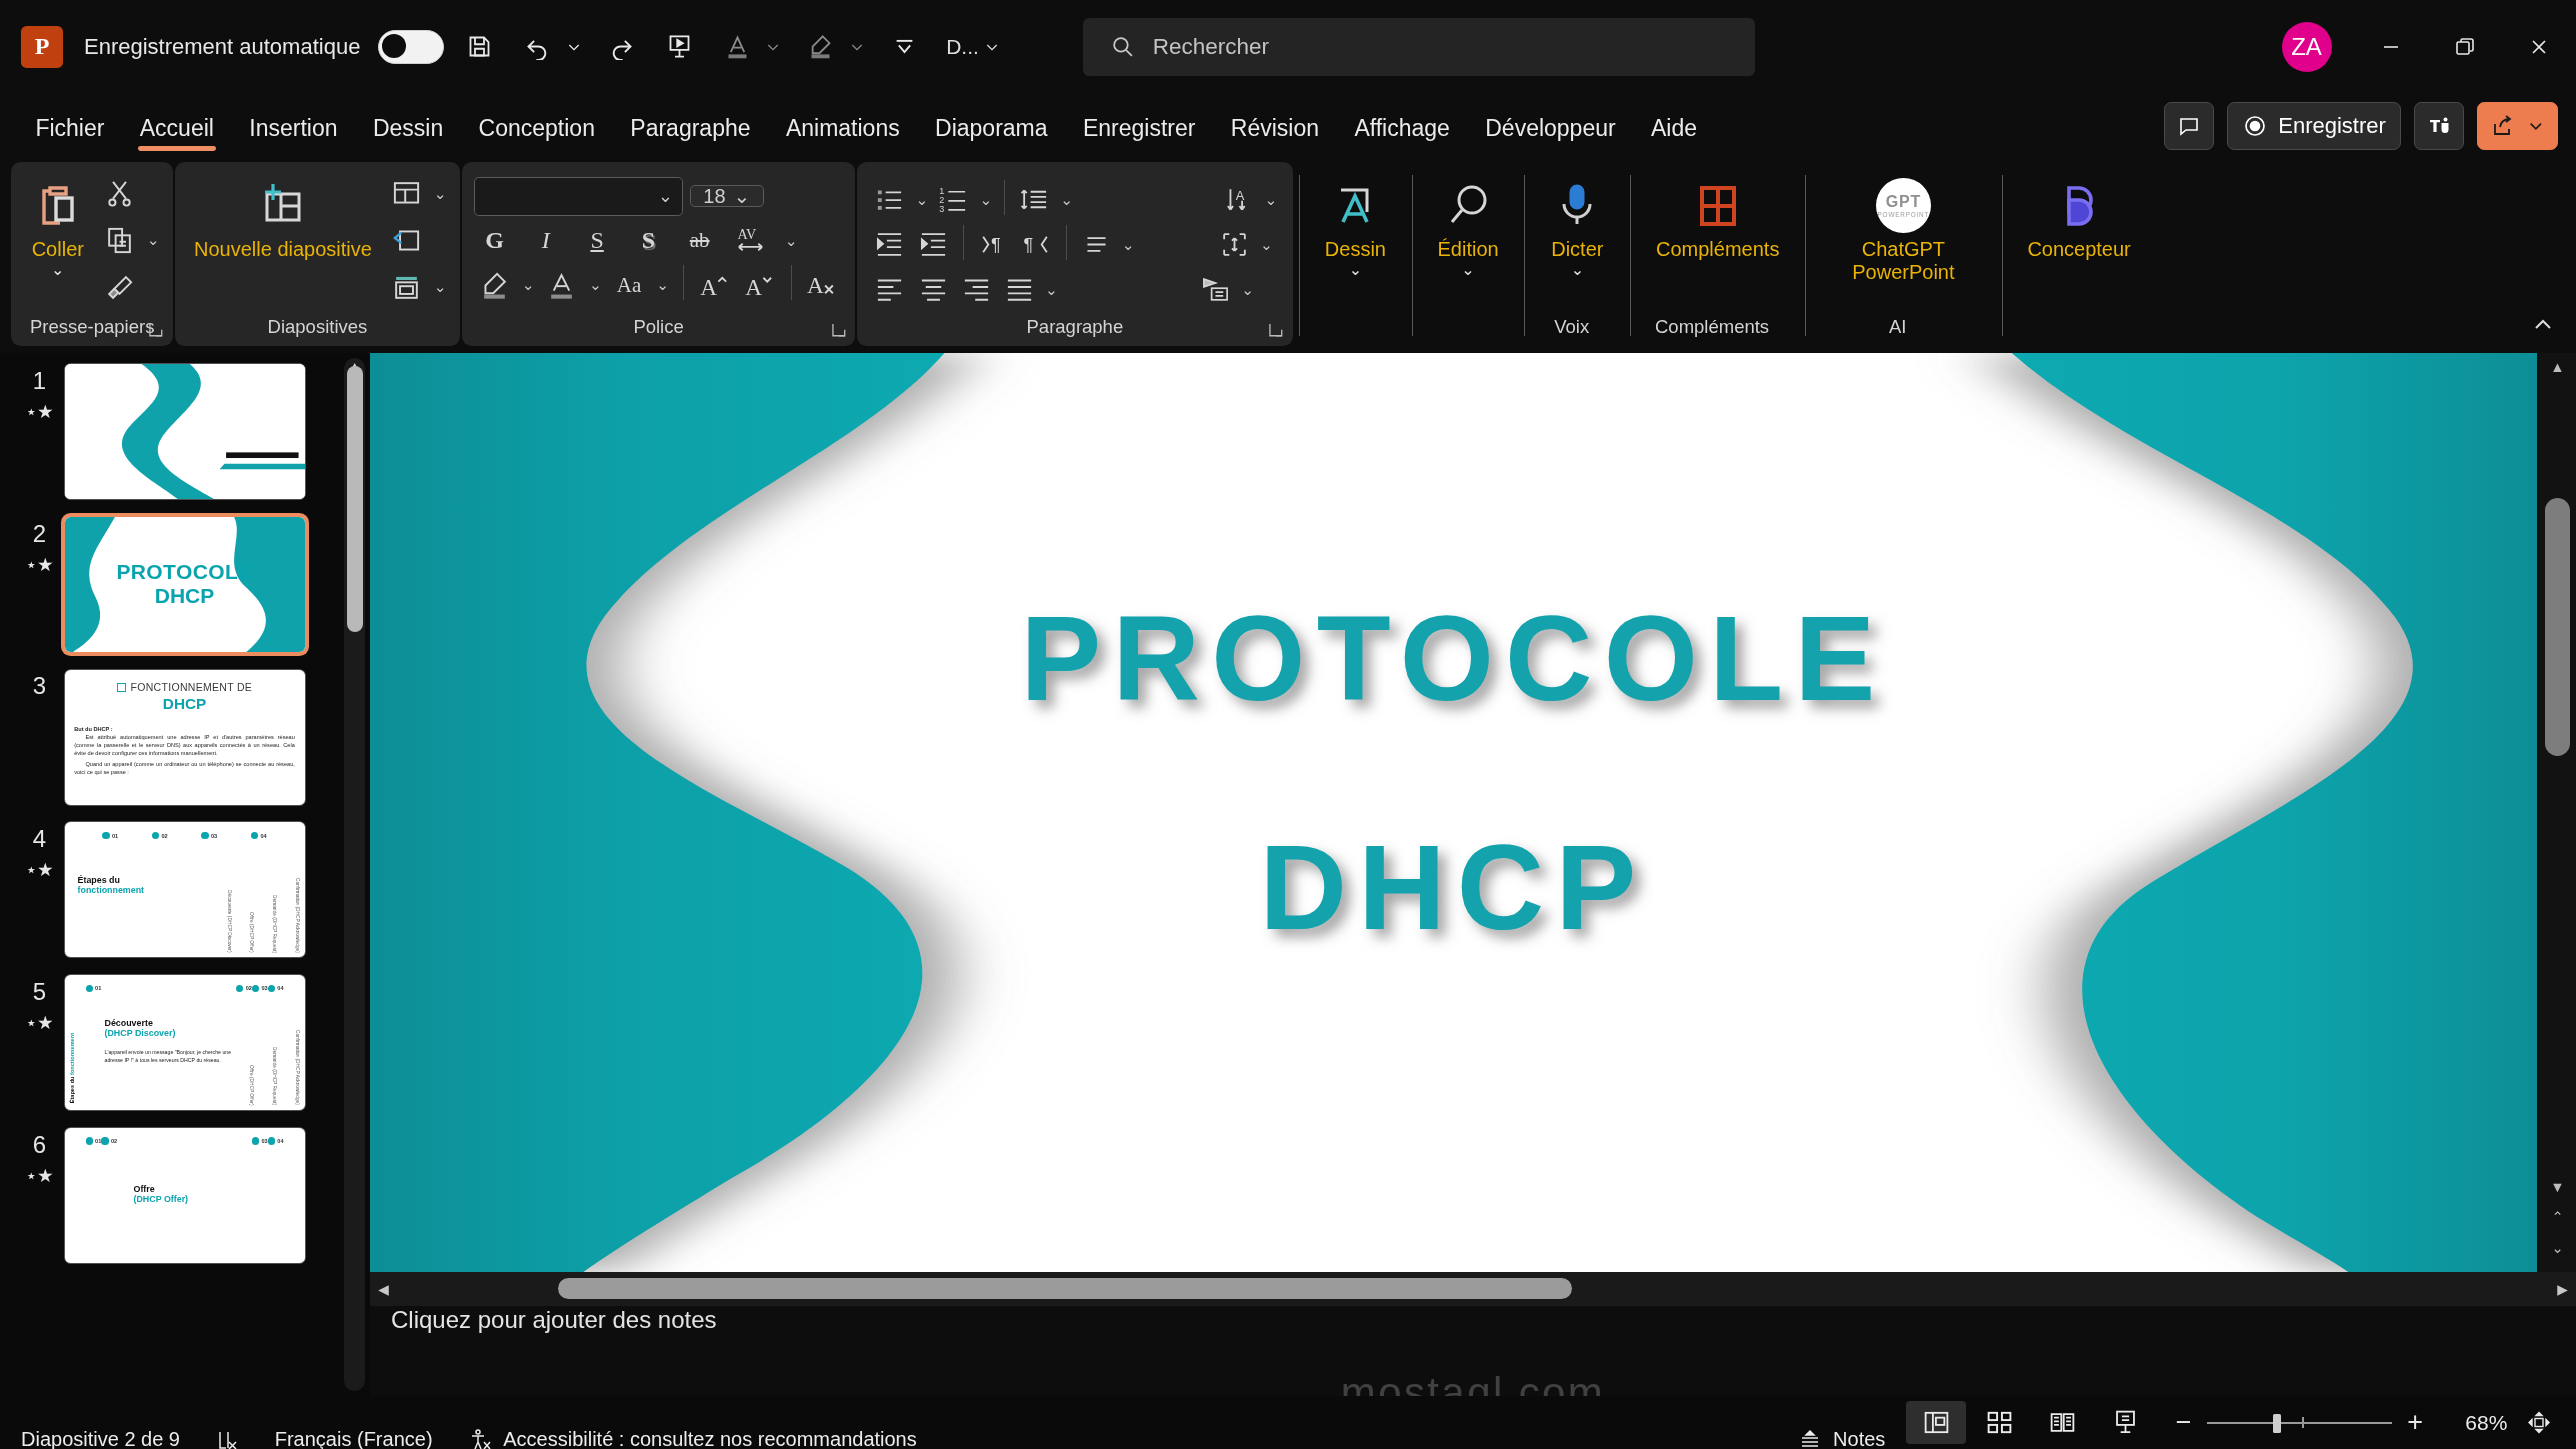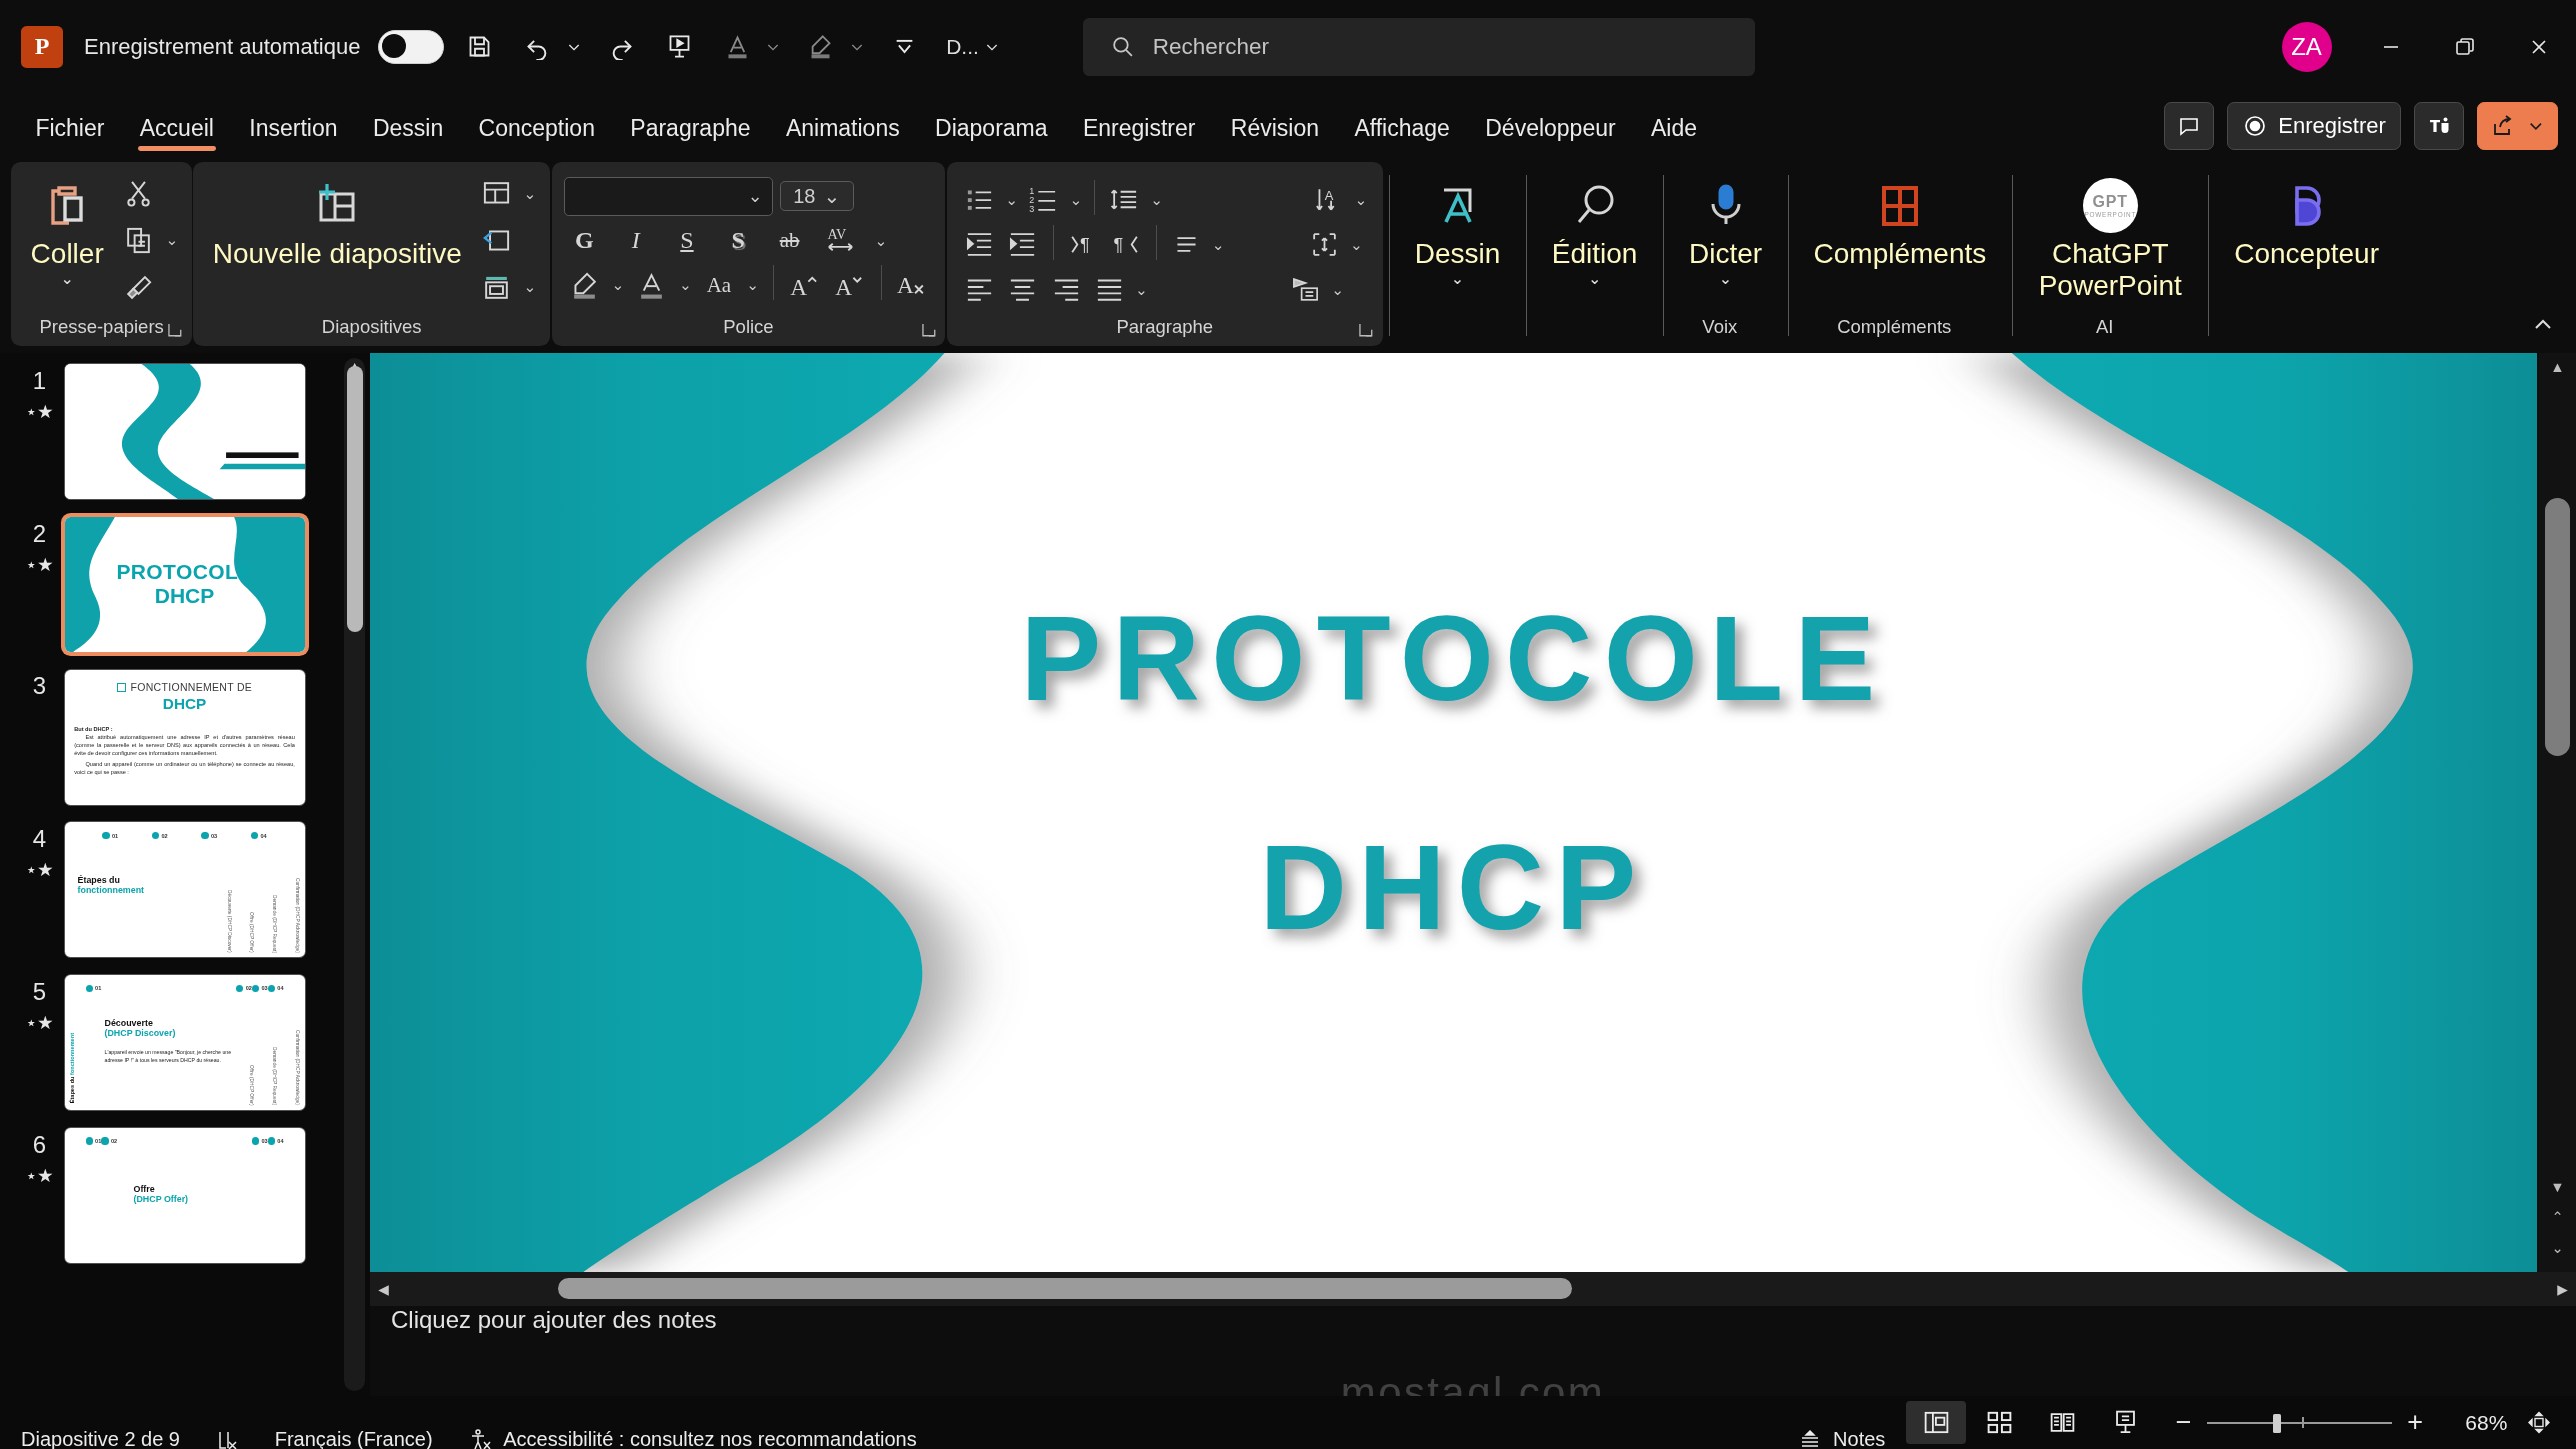--- a/index.html
+++ b/index.html
@@ -84,40 +84,40 @@
   }
   .rgroup.plain { background: transparent; }
   .rgroup-body { display: flex; align-items: flex-start; flex: 1; padding: 3.2px 8px 0 8px; }
   .rgroup-title { font-size: 18.5px; color: #d4d4d4; text-align: center; padding-bottom: 8px; position: relative; width: 100%; }
   .dialog-launch { position: absolute; right: 8px; bottom: 8px; width: 17.7px; height: 17.7px; color: #bbb; }
   .dialog-launch svg { width: 17.7px; height: 17.7px; }
 
   .bigbtn { display: flex; flex-direction: column; align-items: center; justify-content: flex-start; padding: 4.8px 11.3px; min-width: 77px; }
   .bigbtn .ic { height: 58px; display: flex; align-items: center; justify-content: center; }
   .bigbtn .ic svg { width: 48px; height: 48px; }
-  .bigbtn .lb { color: #fef9c3; font-size: 28px; text-align: center; line-height: 1.14; margin-top: 3.2px; white-space: nowrap; }
+  .bigbtn .lb { color: #eab308; font-size: 20px; text-align: center; line-height: 1.14; margin-top: 3.2px; white-space: nowrap; }
   .bigbtn .lb.two { white-space: normal; }
   .chev-d { margin-top: 1.6px; color: #e0e0e0; font-size: 16px; line-height: 1; }
 
   .smallcol { display: flex; flex-direction: column; justify-content: space-between; height: 137px; padding: 1.6px 3.2px; }
   .srow { display: flex; align-items: center; gap: 4.8px; }
   .sbtn { width: 40px; height: 40px; display: flex; align-items: center; justify-content: center; color: #d6d6d6; }
   .sbtn svg { width: 31px; height: 31px; }
   .sbtn.txt { color: #d6d6d6; font-size: 24px; font-family: "Liberation Serif", serif; }
   .cv { color: #cfcfcf; font-size: 15.3px; width: 17.7px; text-align: center; }
   .vsep { width: 0.8px; background: #4d4d4d; height: 121px; margin: 6.4px 6.4px 0 6.4px; align-self: flex-start; }
   .gsep { width: 0.8px; background: #5a5a5a; height: 161px; margin: 8px 4.8px 0 4.8px; }
 
   .fontrow { display: flex; align-items: center; gap: 6.4px; padding: 4.8px 4.8px 0 4.8px; }
   .fontname {
     width: 209px; height: 39px; background: #1a1a1a; border: 0.8px solid #5b5b5b; border-radius: 4.8px;
     display: flex; align-items: center; justify-content: flex-end; padding-right: 9.7px; color: #cfcfcf; font-size: 17.7px;
   }
   .fontsize {
-    width: 74px; height: 30px; background: #2b2b2b; border: 0.8px solid #5b5b5b; border-radius: 4.8px;
+    width: 74px; height: 22px; background: #2b2b2b; border: 0.8px solid #5b5b5b; border-radius: 4.8px;
     display: flex; align-items: center; justify-content: center; gap: 8px; color: #cfcfcf; font-size: 20px;
   }
   .collapse-ribbon { position: absolute; right: 21px; bottom: 11.3px; color: #ddd; font-size: 21px; }
 
   
   .main { flex: 1; display: flex; background: #0d0d0d; min-height: 0; position: relative; }
 
   
   .thumbpane { width: 370px; background: #0a0a0a; position: relative; flex: 0 0 370px; overflow: hidden; }
   .thumbs { padding: 11.3px 0 0 0; }

